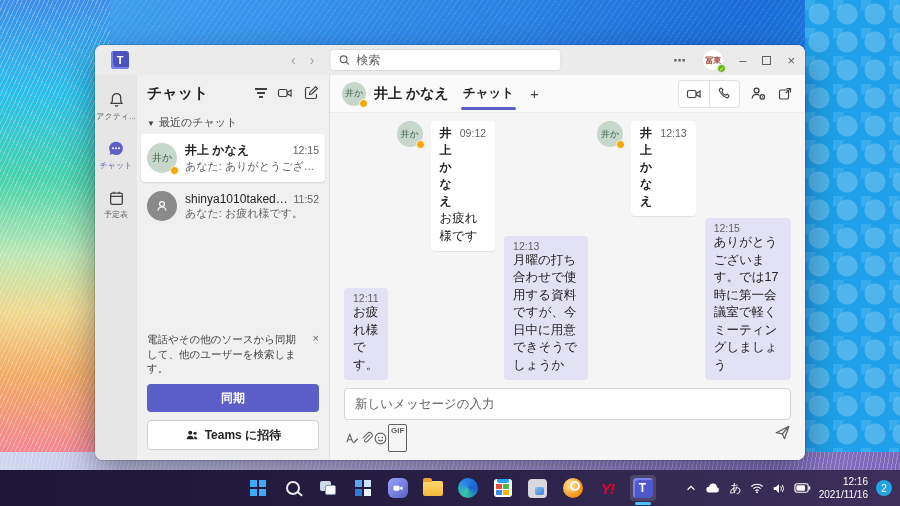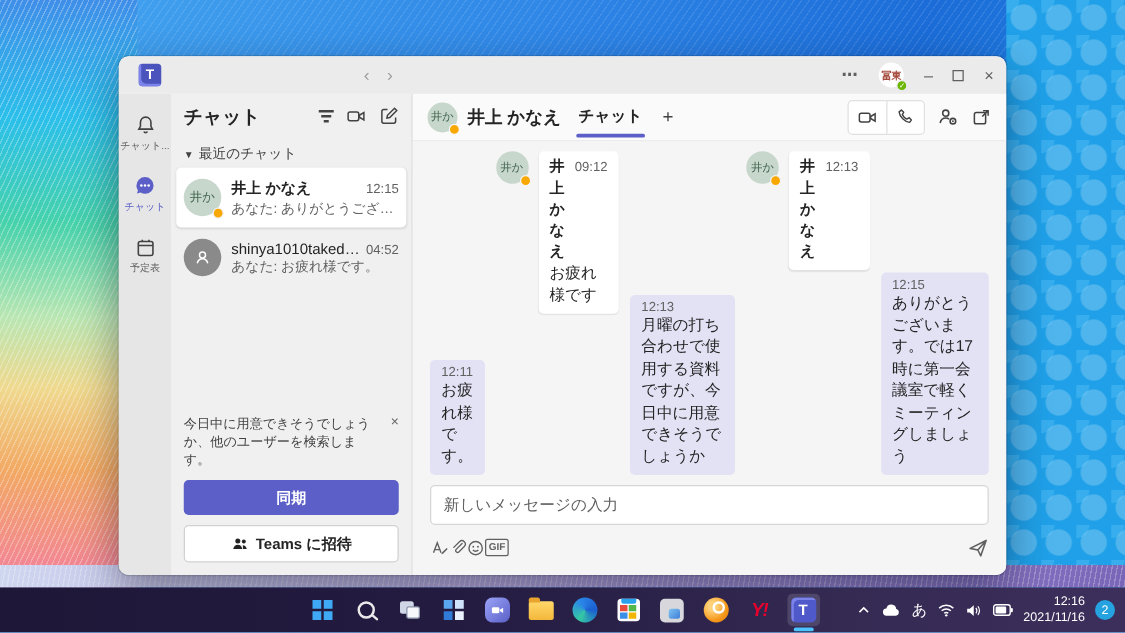--- a/index.html
+++ b/index.html
@@ -189,21 +189,21 @@
   .msg-in { display:flex; gap:8px; align-items:flex-start; }
   .msg-in .bubble { background:#fff; border-radius:4px; padding:4px 9px 6px; max-width:420px;
     box-shadow:0 1px 1px rgba(0,0,0,.08); }
   .msg-head { display:flex; gap:8px; align-items:baseline; }
   .msg-sender { font-size:12px; font-weight:bold; color:#242424; }
 
   .compose { padding:4px 14px 8px; }
   .compose input { width:100%; height:32px; border:1px solid #d6d6d6; border-radius:4px;
     padding:0 10px; font-size:12.5px; font-family:inherit; color:#242424; outline:none; background:#fff; }
   .compose input::placeholder { color:#616161; }
-  .compose-bar { display:flex; align-items:center; height:28px; margin-top:4px; }
+  .compose-bar { display:flex; height:28px; margin-top:4px; }
   .gif-chip { font-size:8px; font-weight:bold; color:#616161; border:1.2px solid #616161;
     border-radius:2px; padding:0 2px; line-height:1.5; }
   .send { margin-left:auto; cursor:pointer; display:flex; }
   .cicon { cursor:pointer; display:flex; align-items:center; }
 </style>
 </head>
 <body>
 
 <div class="desktop">
   <div class="wp-left"></div>
@@ -212,20 +212,27 @@
 </div>
 
 <div class="window">
 
   <div class="titlebar">
     <div class="tb-logo">T</div>
     <div class="nav-chevrons">
       <span>‹</span>
       <span>›</span>
     </div>
+    <div class="searchbox">
+      <svg width="12" height="12" viewBox="0 0 16 16">
+        <circle cx="7" cy="7" r="4.5" fill="none" stroke="#616161" stroke-width="1.5"></circle>
+        <line x1="10.5" y1="10.5" x2="14" y2="14" stroke="#616161" stroke-width="1.5"></line>
+      </svg>
+      <input placeholder="検索" style="">
+    </div>
     <div class="tb-right">
       <span class="dots">⋯</span>
       <div class="profile">
         <span>冨東</span>
         <span class="pbadge">✓</span>
       </div>
       <span class="winctl">–</span>
       <span class="winctl">
           <span class="maxbox"></span>
         </span>
@@ -234,21 +241,21 @@
   </div>
 
   <div class="winbody">
 
     <nav class="rail">
       <div class="rail-item">
         <svg width="17" height="17" viewBox="0 0 16 16">
           <path d="M8 1.6c-2.4 0-3.9 1.8-3.9 4v2.9L2.9 10.6h10.2L12 8.5V5.6c0-2.2-1.6-4-4-4z" fill="none" stroke="#424242" stroke-width="1.2"></path>
           <path d="M6.7 12.4a1.4 1.4 0 0 0 2.6 0" fill="none" stroke="#424242" stroke-width="1.2"></path>
         </svg>
-        <span class="lbl">チャット...</span>
+        <span class="lbl">アクティ...</span>
       </div>
       <div class="rail-item active">
         <svg width="18" height="18" viewBox="0 0 16 16">
           <path d="M8 1.5a6.1 6.1 0 0 0-6.1 5.9c0 1.3.4 2.4 1.1 3.4l-.7 2.4 2.6-.7A6.4 6.4 0 0 0 8 13.4a6 6 0 0 0 6.1-6A6.1 6.1 0 0 0 8 1.5z" fill="#5b5fc7"></path>
           <circle cx="5.4" cy="7.4" r=".9" fill="#fff"></circle>
             <circle cx="8" cy="7.4" r=".9" fill="#fff"></circle>
             <circle cx="10.6" cy="7.4" r=".9" fill="#fff"></circle>
         </svg>
         <span class="lbl">チャット</span>
       </div>
@@ -304,29 +311,29 @@
       <div class="cl-item">
         <div class="avatar av-gray" style="width:30px;height:30px;">
           <svg width="16" height="16" viewBox="0 0 16 16">
             <circle cx="8" cy="6" r="2.4" fill="none" stroke="#fff" stroke-width="1.2"></circle>
             <path d="M3.8 12.6c.6-2.4 2.3-3.6 4.2-3.6s3.6 1.2 4.2 3.6" fill="none" stroke="#fff" stroke-width="1.2"></path>
           </svg>
         </div>
         <div class="cl-text">
           <div class="cl-row1">
             <span class="cl-name reg">shinya1010takeda@gm...</span>
-            <span class="cl-time">04:52</span>
+            <span class="cl-time">11:52</span>
           </div>
           <div class="cl-prev">あなた: お疲れ様です。</div>
         </div>
       </div>
 
       <div class="cl-bottom">
         <div class="sync-card">
-          <div class="sync-text">今日中に用意できそうでしょうか、他のユーザーを検索します。</div>
+          <div class="sync-text">電話やその他のソースから同期して、他のユーザーを検索します。</div>
           <span class="sync-close">×</span>
         </div>
         <button class="btn-sync">同期</button>
         <button class="btn-invite">
           <svg width="14" height="14" viewBox="0 0 16 16">
             <circle cx="6" cy="5.5" r="2.3" fill="#242424"></circle>
             <path d="M1.8 12.8c.5-2.6 2.2-3.9 4.2-3.9s3.7 1.3 4.2 3.9z" fill="#242424"></path>
             <circle cx="11.5" cy="6" r="1.8" fill="#242424"></circle>
             <path d="M10.5 9.4c1.9.1 3.2 1.2 3.7 3.4h-3.4" fill="#242424"></path>
           </svg>

